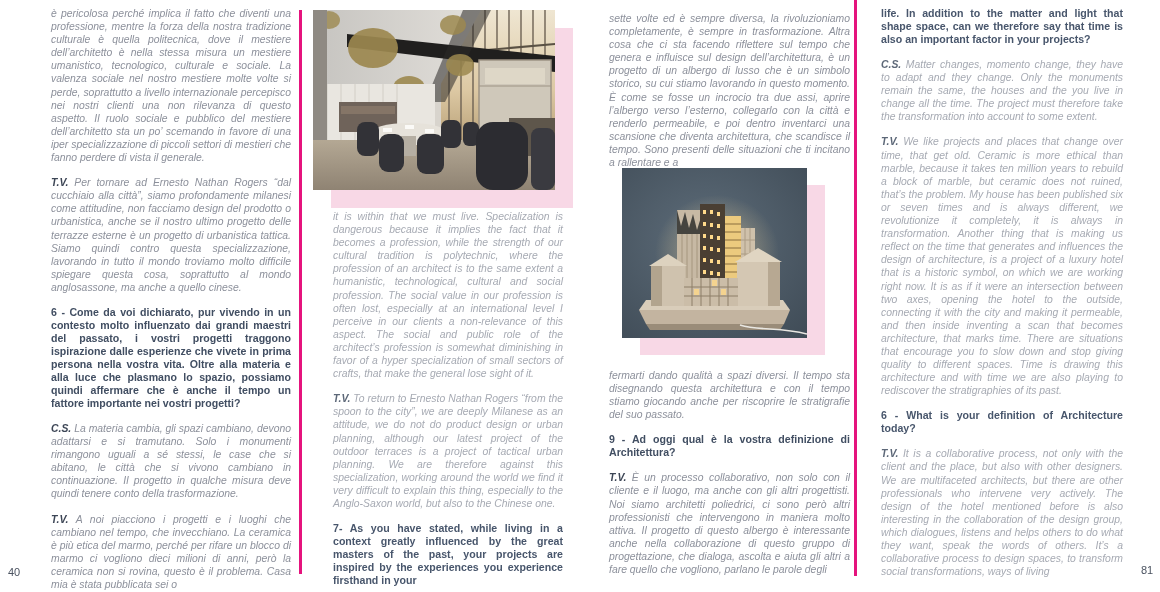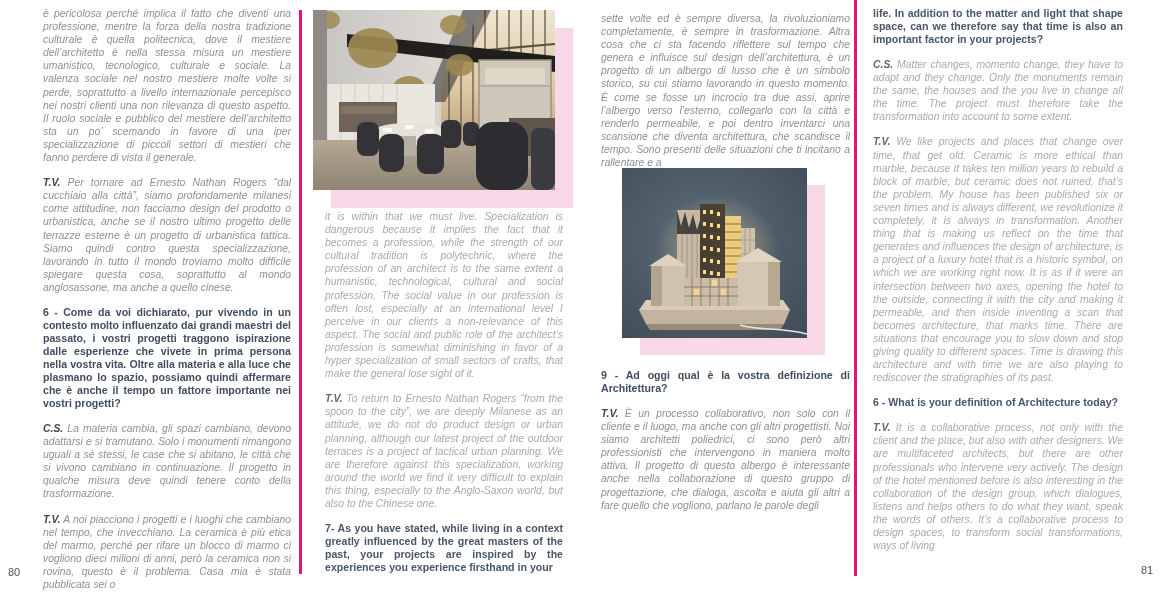--- a/index.html
+++ b/index.html
@@ -1,21 +1,21 @@
 <!DOCTYPE html>
 <html><head>
 <meta charset="utf-8">
 <style>
   html,body{margin:0;padding:0;background:#ffffff;}
   .spread{position:relative;width:1160px;height:592px;background:#ffffff;
           font-family:"Liberation Sans",sans-serif;overflow:hidden;}
 
   
   .col{position:absolute;text-align:justify;}
-  .col p{margin:0 0 12px 8px;}
+  .col p{margin:0 0 12px 16px;}
   .it-body{font-style:italic;font-size:10.4px;line-height:13.1px;color:#8c909b;}
   .en-body{font-style:italic;font-size:10.4px;line-height:13.1px;color:#a6aab3;}
   .q-head{font-style:normal;font-weight:bold;font-size:10.6px;line-height:13px;color:#414e62;margin:0 0 12px 0;}
   .q-head.en{color:#48566c;}
   .spk{font-weight:bold;font-style:italic;}
   .it-body .spk{color:#3d4656;}
   .en-body .spk{color:#5d6878;}
 
   
   .vbar{position:absolute;width:3px;background:#e5137d;}
@@ -257,28 +257,29 @@
           <rect x="72" y="121" width="5" height="6"></rect>
           <rect x="90" y="112" width="5" height="6"></rect>
           <rect x="99" y="121" width="5" height="6"></rect>
         </g>
 
       <path d="M118,157 C138,163 158,159 185,166" stroke="#e9e7e2" stroke-width="1.6" fill="none"></path>
     </svg>
   </div>
 
   <div class="col it-body" id="col3-b">
+    <p>fermarti dando qualità a spazi diversi. Il tempo sta disegnando questa architettura e con il tempo stiamo giocando anche per riscoprire le stratigrafie del suo passato.</p>
     <p class="q-head">9 - Ad oggi qual è la vostra definizione di Architettura?</p>
     <p><span class="spk">T.V.</span> <span>È un processo collaborativo, non solo con il cliente e il luogo, ma anche con gli altri progettisti. Noi siamo architetti poliedrici, ci sono però altri professionisti che intervengono in maniera molto attiva. Il progetto di questo albergo è interessante anche nella collaborazione di questo gruppo di progettazione, che dialoga, ascolta e aiuta gli altri a fare quello che vogliono, parlano le parole degli</span></p>
   </div>
 
   <div class="col en-body" id="col4">
     <p class="q-head en">life. In addition to the matter and light that shape space, can we therefore say that time is also an important factor in your projects?</p>
     <p><span class="spk">C.S.</span> <span>Matter changes, momento change, they have to adapt and they change. Only the monuments remain the same, the houses and the you live in change all the time. The project must therefore take the transformation into account to some extent.</span></p>
     <p><span class="spk">T.V.</span> <span>We like projects and places that change over time, that get old. Ceramic is more ethical than marble, because it takes ten million years to rebuild a block of marble, but ceramic does not ruined, that’s the problem. My house has been published six or seven times and is always different, we revolutionize it completely, it is always in transformation. Another thing that is making us reflect on the time that generates and influences the design of architecture, is a project of a luxury hotel that is a historic symbol, on which we are working right now. It is as if it were an intersection between two axes, opening the hotel to the outside, connecting it with the city and making it permeable, and then inside inventing a scan that becomes architecture, that marks time. There are situations that encourage you to slow down and stop giving quality to different spaces. Time is drawing this architecture and with time we are also playing to rediscover the stratigraphies of its past.</span></p>
     <p class="q-head en">6 - What is your definition of Architecture today?</p>
     <p><span class="spk">T.V.</span> <span>It is a collaborative process, not only with the client and the place, but also with other designers. We are multifaceted architects, but there are other professionals who intervene very actively. The design of the hotel mentioned before is also interesting in the collaboration of the design group, which dialogues, listens and helps others to do what they want, speak the words of others. It’s a collaborative process to design spaces, to transform social transformations, ways of living</span></p>
   </div>
 
-  <div class="pageno" id="pn-80">80</div>
+  <div class="pageno" id="pn-80">40</div>
   <div class="pageno" id="pn-81">81</div>
 
 </div>
 
 </body></html>

